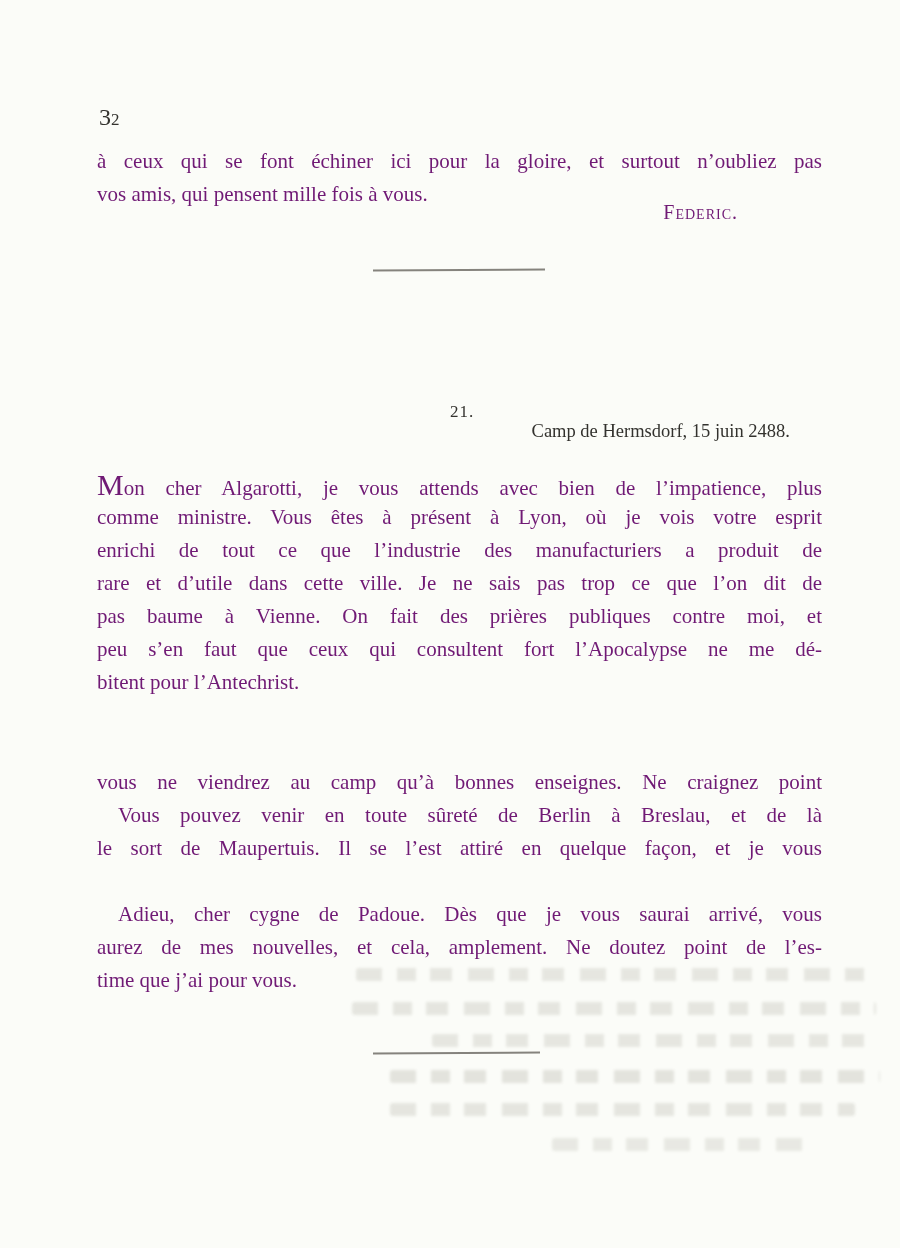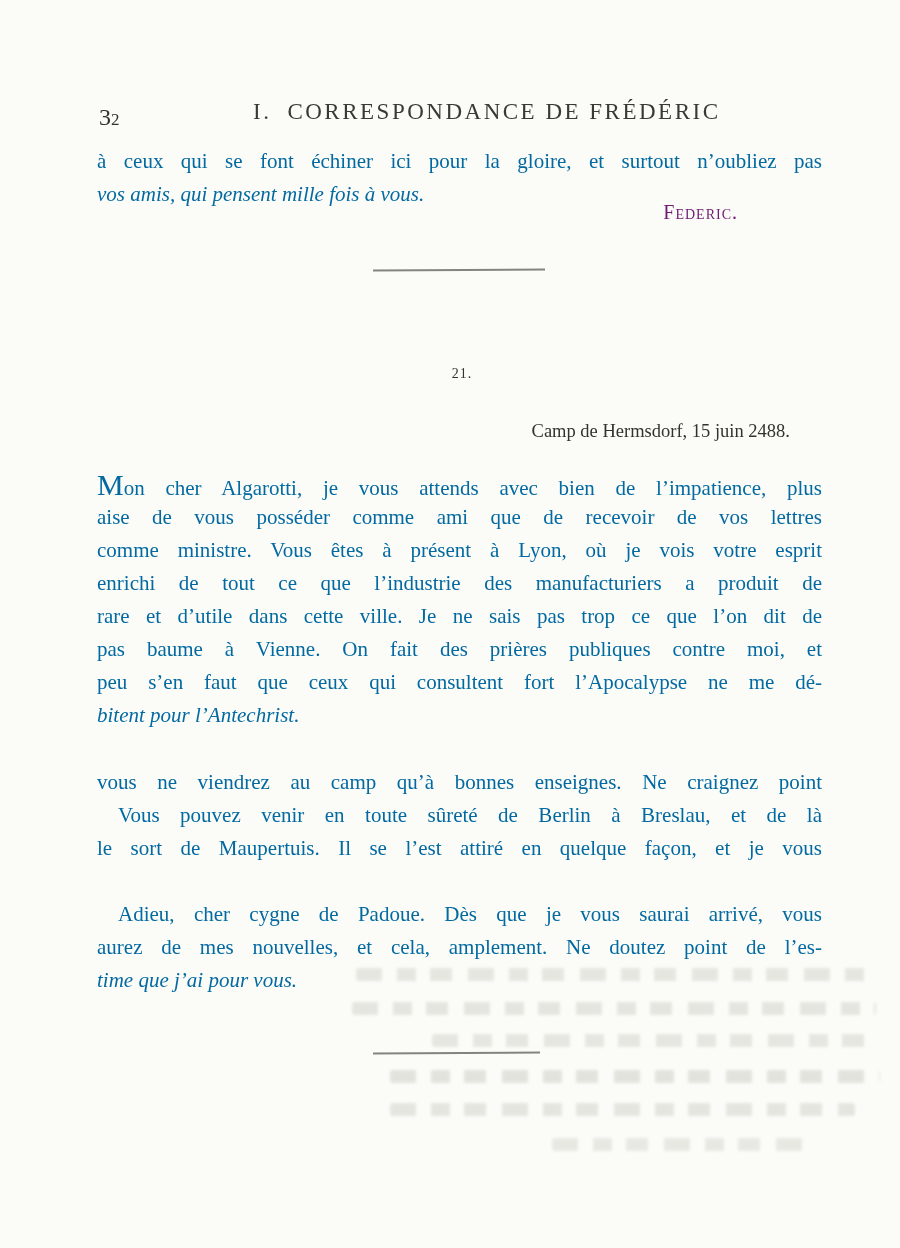--- a/index.html
+++ b/index.html
@@ -15,79 +15,77 @@
   .pagenum::first-letter{font-size:24px;}
   .runhead{
     position:absolute;left:253px;top:99px;font-size:23px;letter-spacing:2.5px;
     color:#3a3934;white-space:nowrap;
   }
   .runhead .numeral{margin-right:16px;}
   
   .tblock{position:absolute;left:97px;width:725px;}
   .line{
     height:33px;line-height:33px;font-size:21px;white-space:nowrap;
-    text-align:justify;text-align-last:justify;color:#0369a1;
+    text-align:justify;text-align-last:justify;color:#701a75;
   }
-  .line.last{text-align:left;text-align-last:left;font-style:italic;}
+  .line.last{text-align:left;text-align-last:left;}
   .line.ind{padding-left:21px;}
   .initial{font-size:30px;}
   
   .signature{
     position:absolute;right:162px;top:201px;font-size:20px;
     font-variant:small-caps;letter-spacing:1px;color:#701a75;
   }
   .dateline{
     position:absolute;right:110px;top:421px;font-size:18.5px;color:#33322e;
     white-space:nowrap;
   }
   
   .letterhead{
     position:absolute;left:0;right:0;top:366px;display:flex;
     justify-content:center;align-items:baseline;gap:30px;
     transform:translateX(12px);color:#33322e;white-space:nowrap;
   }
-  .letterhead .num{font-size:14px;letter-spacing:1px;}
+  .letterhead .num{font-size:17px;letter-spacing:1px;margin-top:36px;}
   .letterhead .title{font-size:27px;letter-spacing:7px;word-spacing:14px;}
   
   .rule{position:absolute;height:1.5px;background:#85837d;}
   .rule.top{left:373px;top:269px;width:172px;transform:rotate(-0.35deg);}
   .rule.bottom{left:373px;top:1052px;width:167px;transform:rotate(-0.3deg);}
   
   .ghost{
     position:absolute;height:13px;border-radius:3px;filter:blur(1.7px);
     background:repeating-linear-gradient(90deg,
       #56533f 0 26px, transparent 26px 41px,
       #56533f 41px 60px, transparent 60px 74px,
       #56533f 74px 96px, transparent 96px 112px);
   }
 </style>
 </head>
 <body>
 
 <div class="page">
 
   <div class="pagenum">32</div>
-  <div class="runhead"><span class="numeral">I.</span><span>CORRESPONDANCE DE FRÉDÉRIC</span></div>
 
   <div class="tblock" style="top:145px;">
     <div class="line">à ceux qui se font échiner ici pour la gloire, et surtout n’oubliez pas</div>
     <div class="line last">vos amis, qui pensent mille fois à vous.</div>
   </div>
   <div class="signature">Federic.</div>
 
   <div class="rule top"></div>
 
   <div class="letterhead">
       <span class="num">21.</span>
     </div>
   <div class="dateline">Camp de Hermsdorf, 15 juin 2488.</div>
 
   <div class="tblock" style="top:468px;">
     <div class="line"><span class="initial">M</span><span>on cher Algarotti, je vous attends avec bien de l’impatience, plus</span></div>
-    <div class="line">aise de vous posséder comme ami que de recevoir de vos lettres</div>
     <div class="line">comme ministre. Vous êtes à présent à Lyon, où je vois votre esprit</div>
     <div class="line">enrichi de tout ce que l’industrie des manufacturiers a produit de</div>
     <div class="line">rare et d’utile dans cette ville. Je ne sais pas trop ce que l’on dit de</div>
     <div class="line">pas baume à Vienne. On fait des prières publiques contre moi, et</div>
     <div class="line">peu s’en faut que ceux qui consultent fort l’Apocalypse ne me dé-</div>
     <div class="line last">bitent pour l’Antechrist.</div>
   </div>
 
   <div class="tblock" style="top:766px;">
     <div class="line">vous ne viendrez au camp qu’à bonnes enseignes. Ne craignez point</div>

